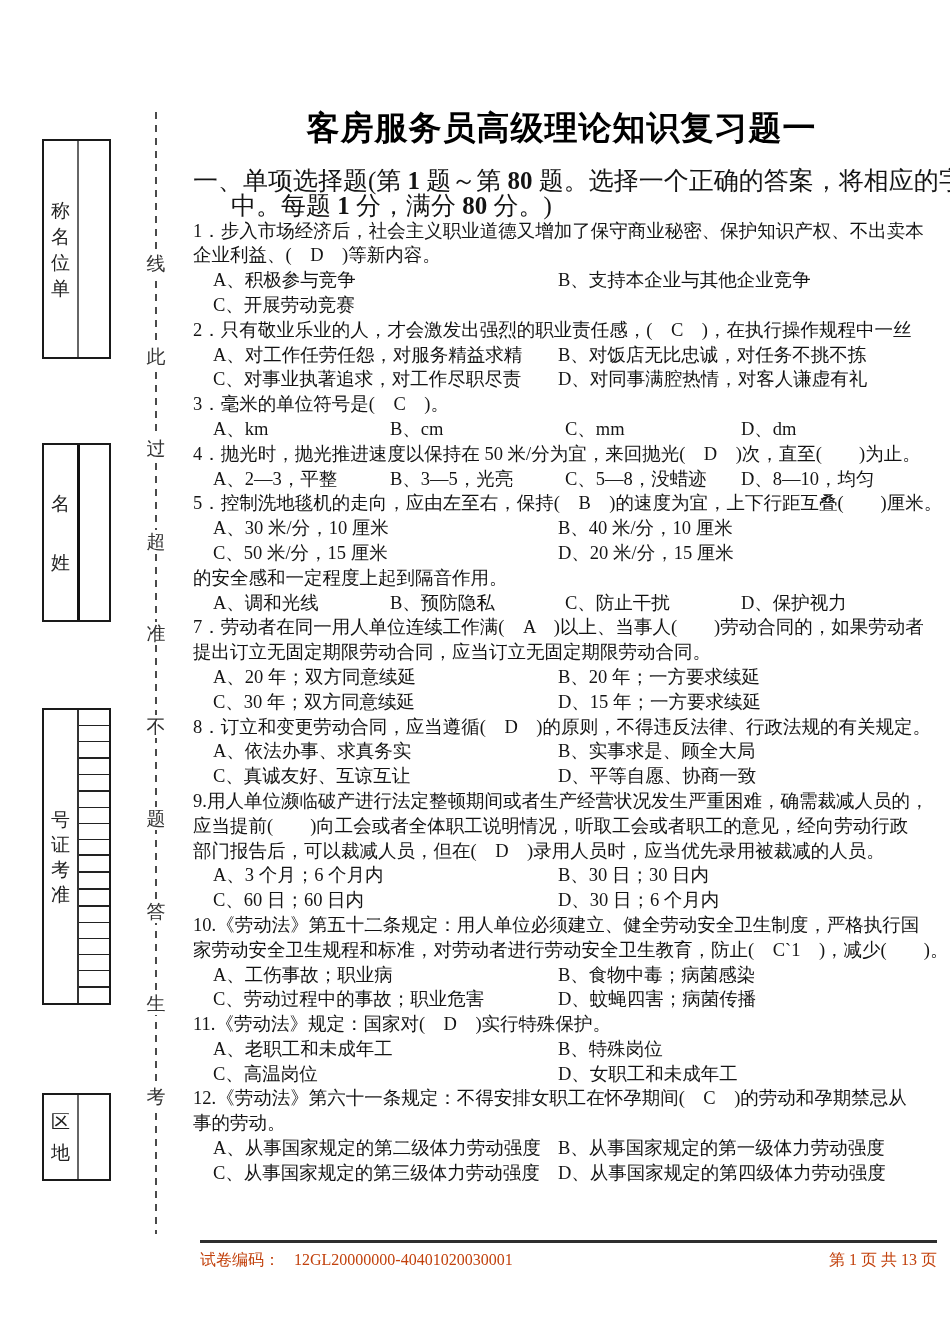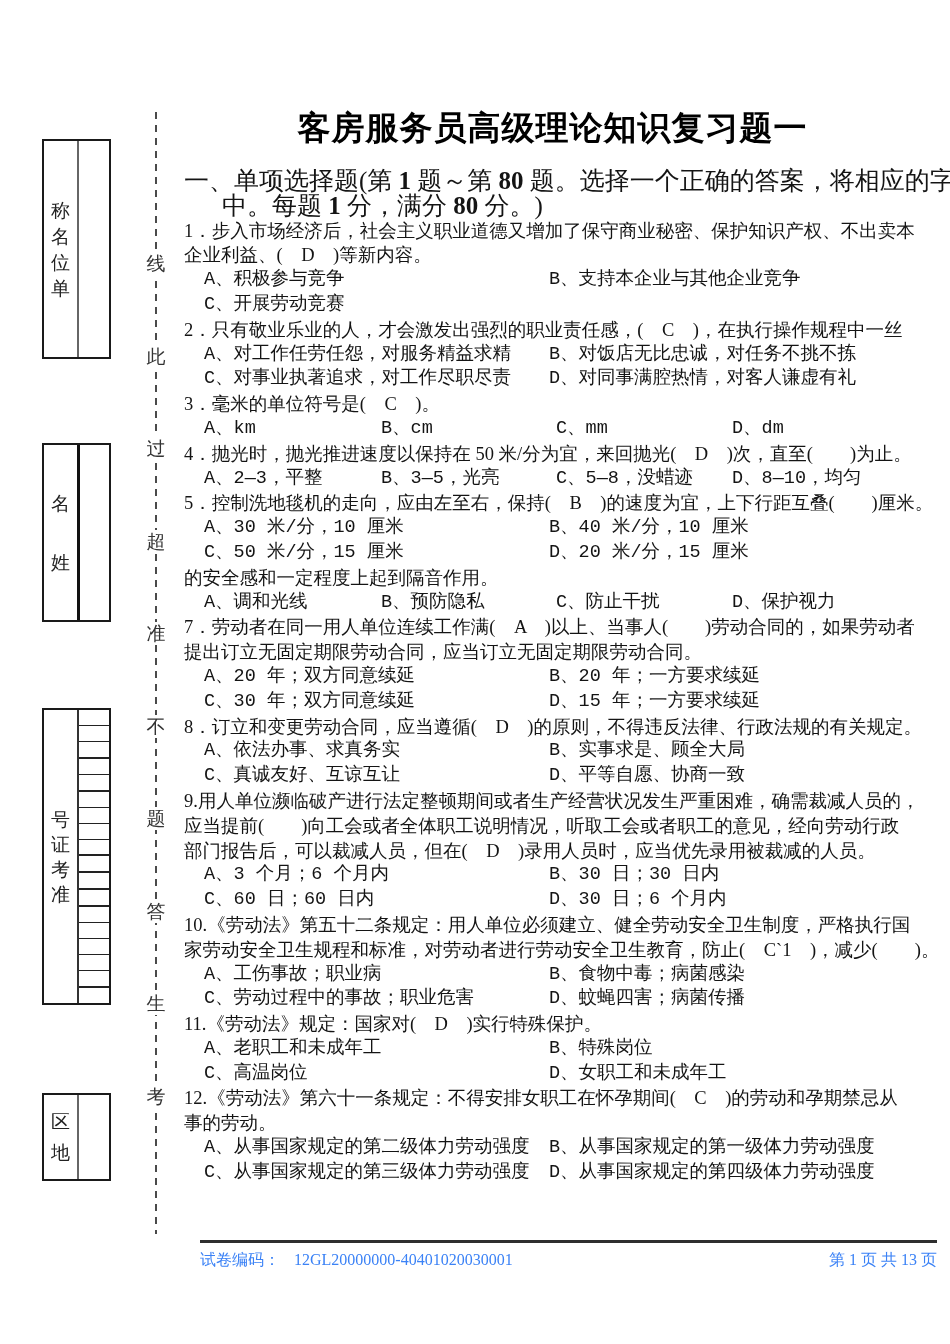--- a/index.html
+++ b/index.html
@@ -39,39 +39,39 @@
   }
   .cutline .dash{
     position:absolute;left:9px;top:0;width:2px;height:100%;
     background:repeating-linear-gradient(to bottom,#4a4a4a 0 7px,transparent 7px 13px);
   }
   .cutline-char{
     position:absolute;left:0;width:100%;text-align:center;
     font-size:19px;line-height:23px;color:#333;background:#fff;z-index:2;
   }
   
-  .main{position:absolute;left:184px;top:104px;width:737px;}
+  .main{position:absolute;left:193px;top:104px;width:737px;}
   .doc-title{
     font-family:"Liberation Sans","DejaVu Sans",sans-serif;
     font-weight:bold;font-size:33px;line-height:48px;color:#000;
     text-align:center;letter-spacing:1px;margin-bottom:17px;white-space:nowrap;
   }
   .hline{font-size:25px;line-height:24.8px;white-space:nowrap;}
   .hline.indent{padding-left:38px;}
   .stem-line{font-size:18.5px;line-height:24.8px;white-space:nowrap;}
   .opts{display:grid;padding-left:20px;font-size:18.5px;line-height:24.8px;}
   .opts.two{grid-template-columns:345px 1fr;}
   .opts.four{grid-template-columns:177px 175px 176px 1fr;}
-  .opt{white-space:nowrap;font-family:Liberation Mono, monospace;}
+  .opt{white-space:nowrap;}
   
   .footer-rule{position:absolute;left:200px;top:1240px;width:737px;height:3px;background:#2e2e2e;}
   .footer-row{
     position:absolute;left:200px;top:1248px;width:737px;
     display:flex;justify-content:space-between;
-    font-size:16px;line-height:24px;color:#3b82f6;white-space:nowrap;
+    font-size:16px;line-height:24px;color:#c2410c;white-space:nowrap;
   }
   .footer-row .code{margin-left:14px;}
 </style>
 </head>
 <body>
 
 <div class="sbox b0">
   <div class="label-col">
       <span>称</span>
       <span>名</span>

